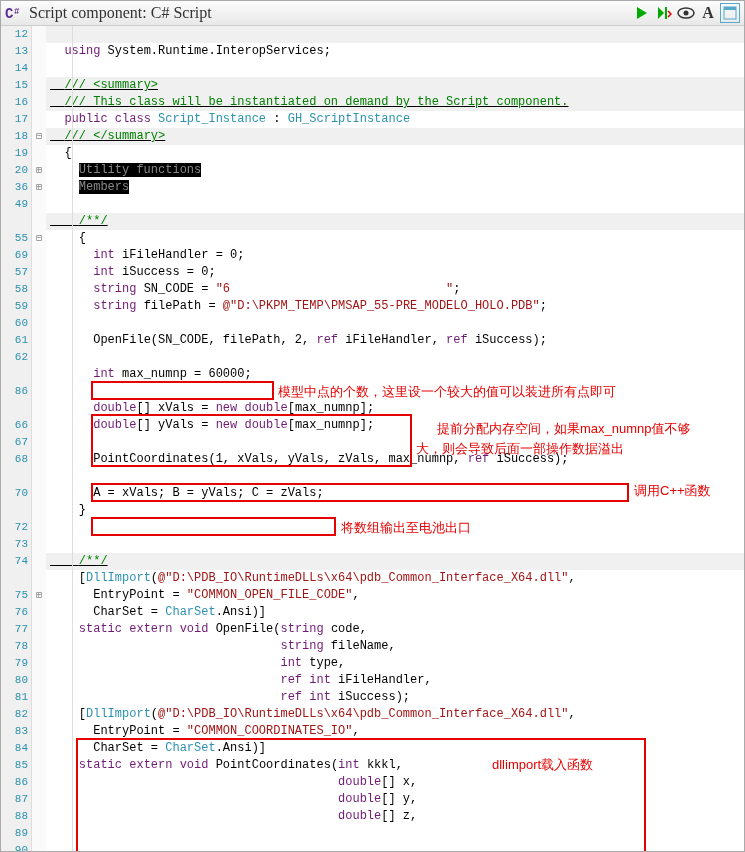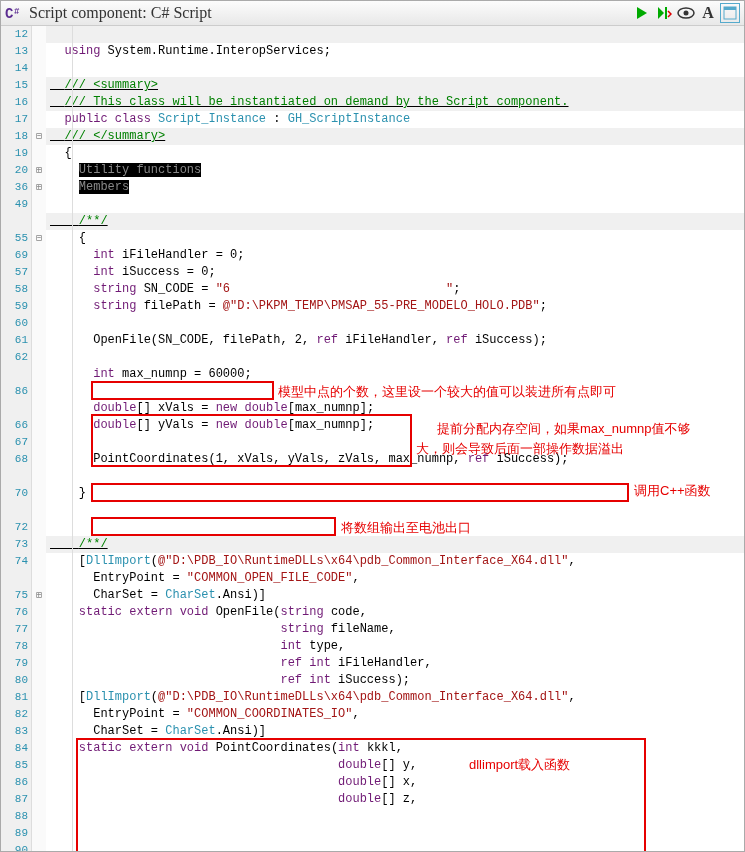--- a/index.html
+++ b/index.html
@@ -193,49 +193,50 @@
     <div class="line"></div>
     <div class="line">      <span>OpenFile(SN_CODE, filePath, 2, </span><span class="kw">ref</span><span> iFileHandler, </span><span class="kw">ref</span><span> iSuccess);</span></div>
     <div class="line"></div>
     <div class="line">      <span class="kw">int</span><span> max_numnp = 60000;</span></div>
     <div class="line"></div>
     <div class="line">      <span class="kw">double</span><span>[] xVals = </span><span class="kw">new</span> <span class="kw">double</span><span>[max_numnp];</span></div>
     <div class="line">      <span class="kw">double</span><span>[] yVals = </span><span class="kw">new</span> <span class="kw">double</span><span>[max_numnp];</span></div>
     <div class="line"></div>
     <div class="line">      <span>PointCoordinates(1, xVals, yVals, zVals, max_numnp, </span><span class="kw">ref</span><span> iSuccess);</span></div>
     <div class="line"></div>
+    <div class="line">      <span>A = xVals; B = yVals; C = zVals;</span></div>
     <div class="line">    <span>}</span></div>
     <div class="line"></div>
     <div class="line"></div>
     <div class="line shade">    <span class="cmt">/**/</span></div>
     <div class="line">    <span>[</span><span class="typ">DllImport</span><span>(</span><span class="str">@"D:\PDB_IO\RuntimeDLLs\x64\pdb_Common_Interface_X64.dll"</span><span>,</span></div>
     <div class="line">    <span>  EntryPoint = </span><span class="str">"COMMON_OPEN_FILE_CODE"</span><span>,</span></div>
     <div class="line">    <span>  CharSet = </span><span class="typ">CharSet</span><span>.Ansi)]</span></div>
     <div class="line">    <span class="kw">static</span> <span class="kw">extern</span> <span class="kw">void</span> <span>OpenFile</span>(<span class="kw">string</span><span> code,</span></div>
     <div class="line">                                <span class="kw">string</span><span> fileName,</span></div>
     <div class="line">                                <span class="kw">int</span><span> type,</span></div>
     <div class="line">                                <span class="kw">ref</span> <span class="kw">int</span><span> iFileHandler,</span></div>
     <div class="line">                                <span class="kw">ref</span> <span class="kw">int</span><span> iSuccess);</span></div>
     <div class="line">    <span>[</span><span class="typ">DllImport</span><span>(</span><span class="str">@"D:\PDB_IO\RuntimeDLLs\x64\pdb_Common_Interface_X64.dll"</span><span>,</span></div>
     <div class="line">    <span>  EntryPoint = </span><span class="str">"COMMON_COORDINATES_IO"</span><span>,</span></div>
     <div class="line">    <span>  CharSet = </span><span class="typ">CharSet</span><span>.Ansi)]</span></div>
     <div class="line">    <span class="kw">static</span> <span class="kw">extern</span> <span class="kw">void</span> <span>PointCoordinates</span>(<span class="kw">int</span><span> kkkl,</span></div>
+    <div class="line">                                        <span class="kw">double</span><span>[] x,</span></div>
     <div class="line">                                        <span class="kw">double</span><span>[] y,</span></div>
-    <div class="line">                                        <span class="kw">double</span><span>[] x,</span></div>
     <div class="line">                                        <span class="kw">double</span><span>[] z,</span></div>
 
     <div class="box" style="top:355px;left:45px;width:183px;height:19px"></div>
     <div class="anno" style="top:357px;left:232px">模型中点的个数，这里设一个较大的值可以装进所有点即可</div>
 
     <div class="box" style="top:388px;left:45px;width:321px;height:53px"></div>
     <div class="anno" style="top:394px;left:391px">提前分配内存空间，如果max_numnp值不够</div>
     <div class="anno" style="top:414px;left:370px">大，则会导致后面一部操作数据溢出</div>
 
     <div class="box" style="top:457px;left:45px;width:538px;height:19px"></div>
     <div class="anno" style="top:456px;left:588px">调用C++函数</div>
 
     <div class="box" style="top:491px;left:45px;width:245px;height:19px"></div>
     <div class="anno" style="top:493px;left:295px">将数组输出至电池出口</div>
 
     <div class="box" style="top:712px;left:30px;width:570px;height:155px"></div>
-    <div class="anno" style="top:730px;left:423px">dllimport载入函数</div>
+    <div class="anno" style="top:730px;left:446px">dllimport载入函数</div>
   </div>
 </div>
 
 </body></html>

